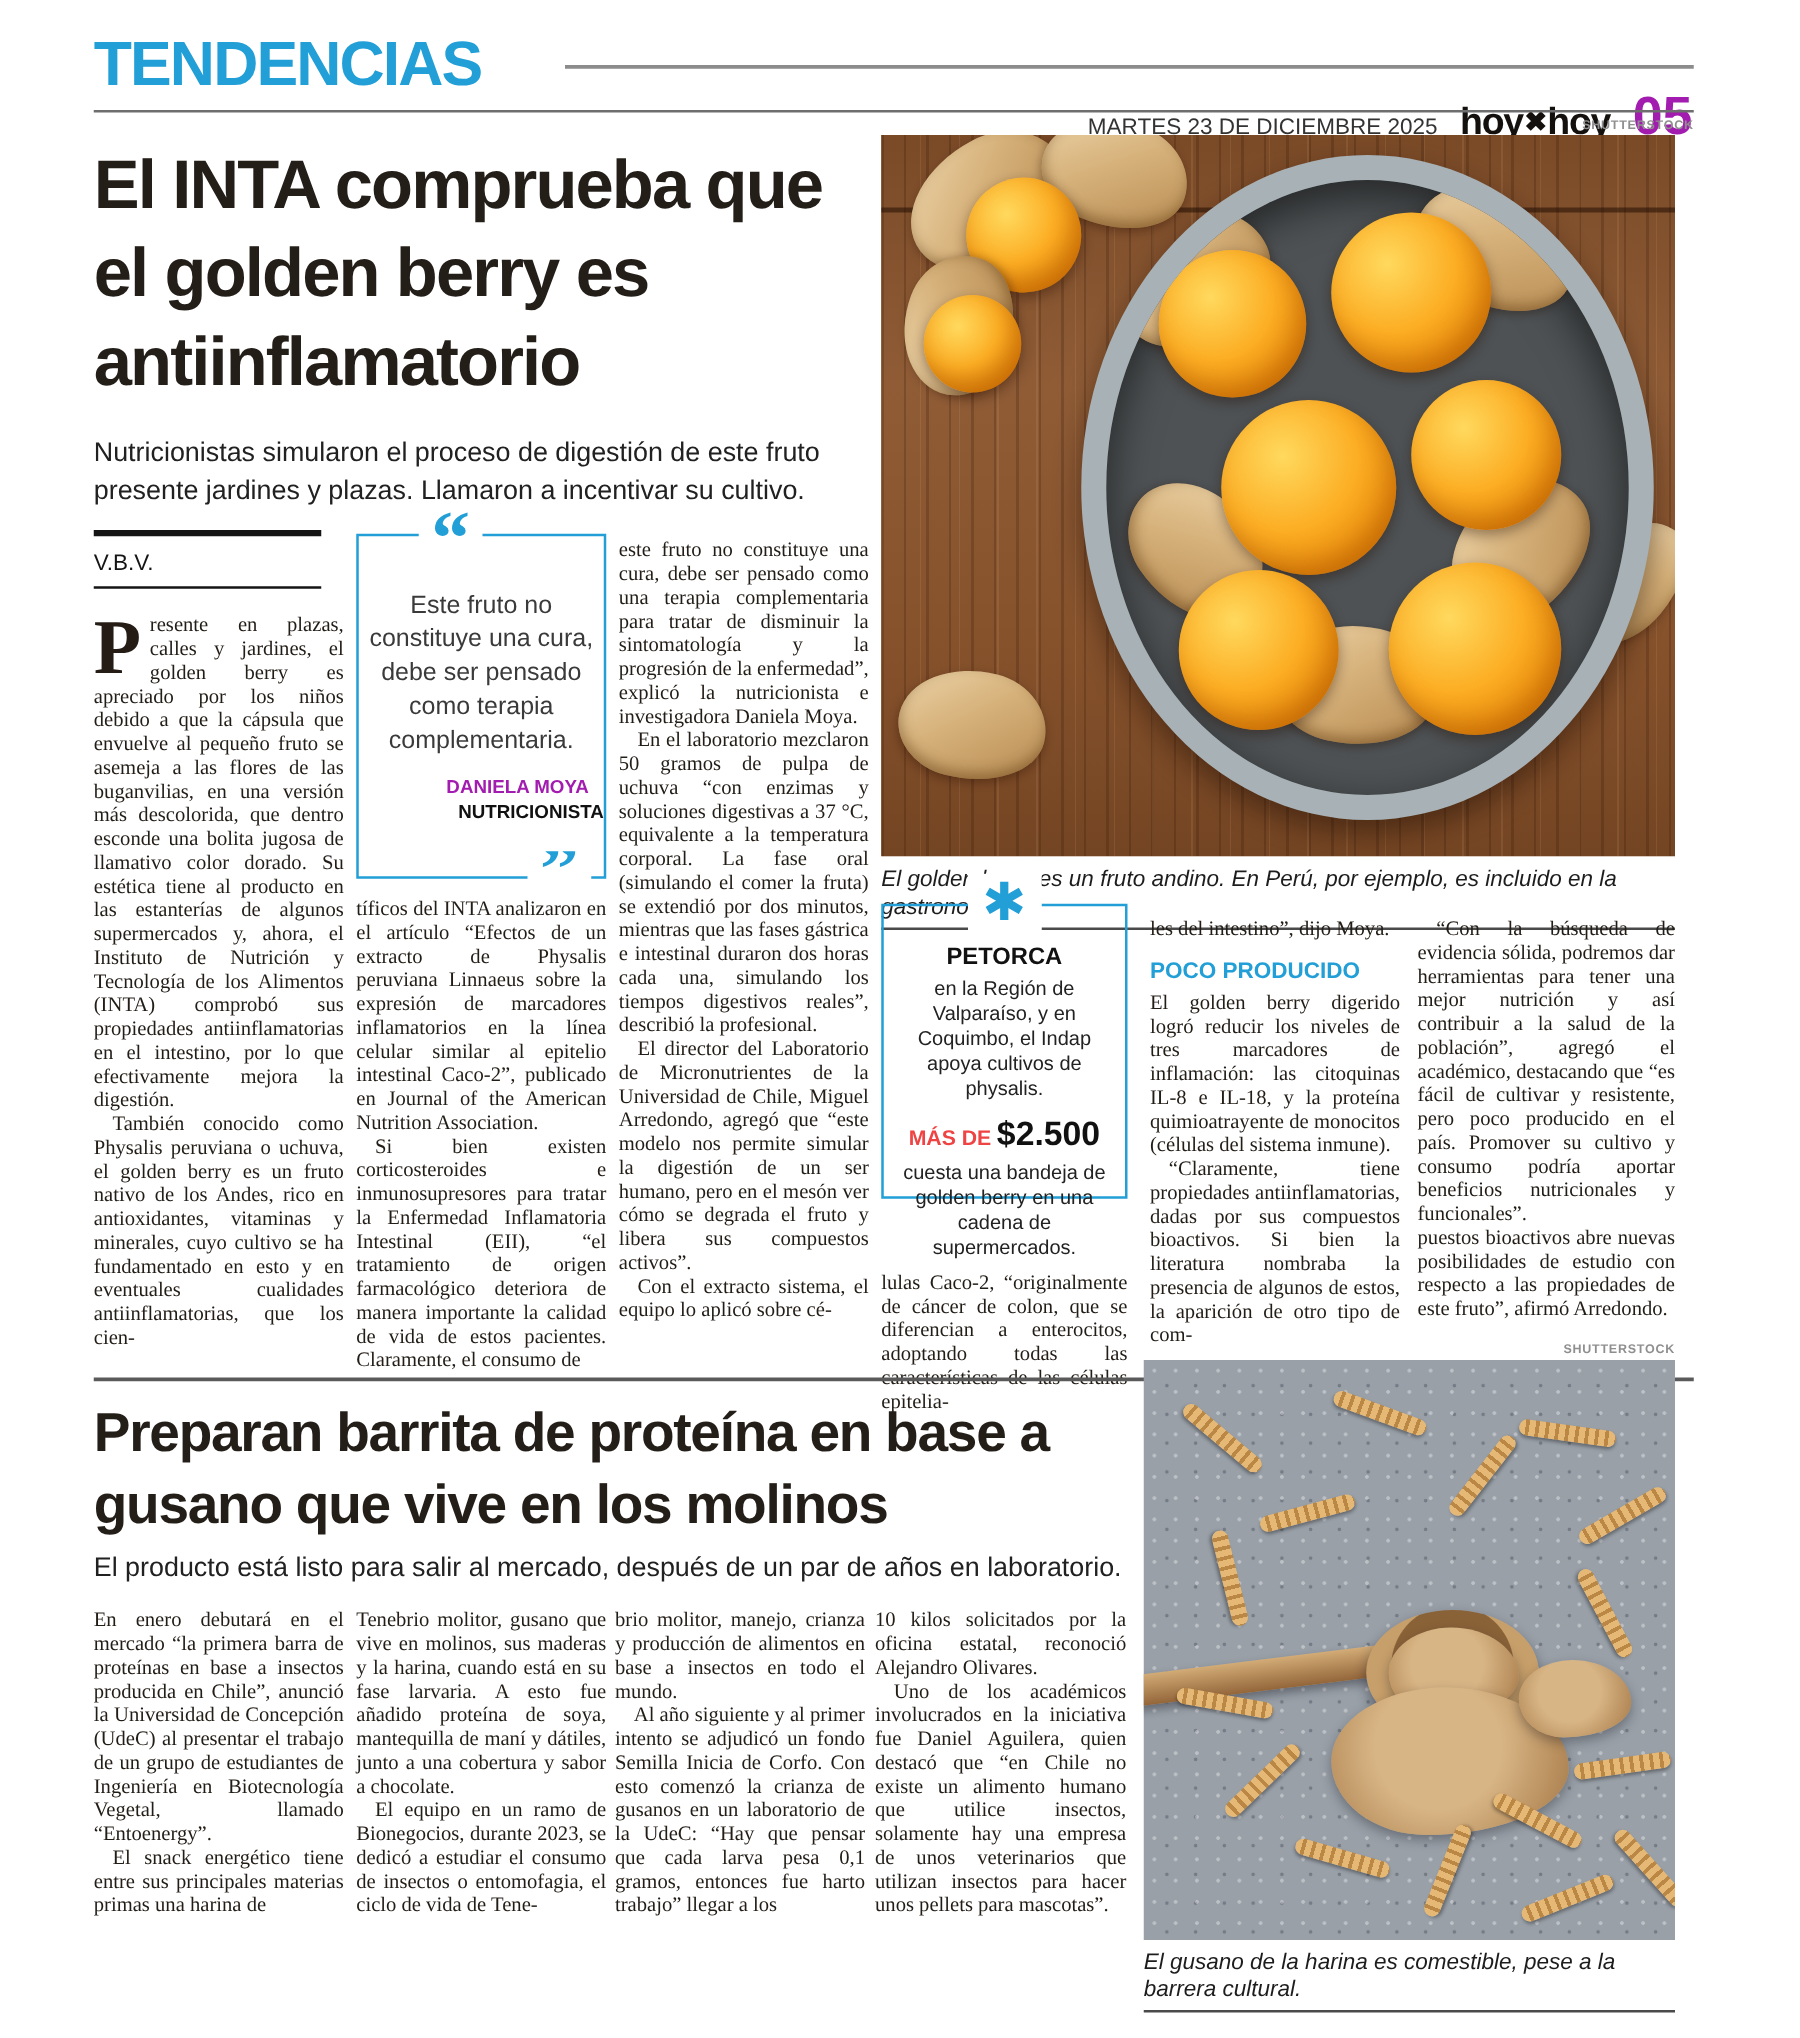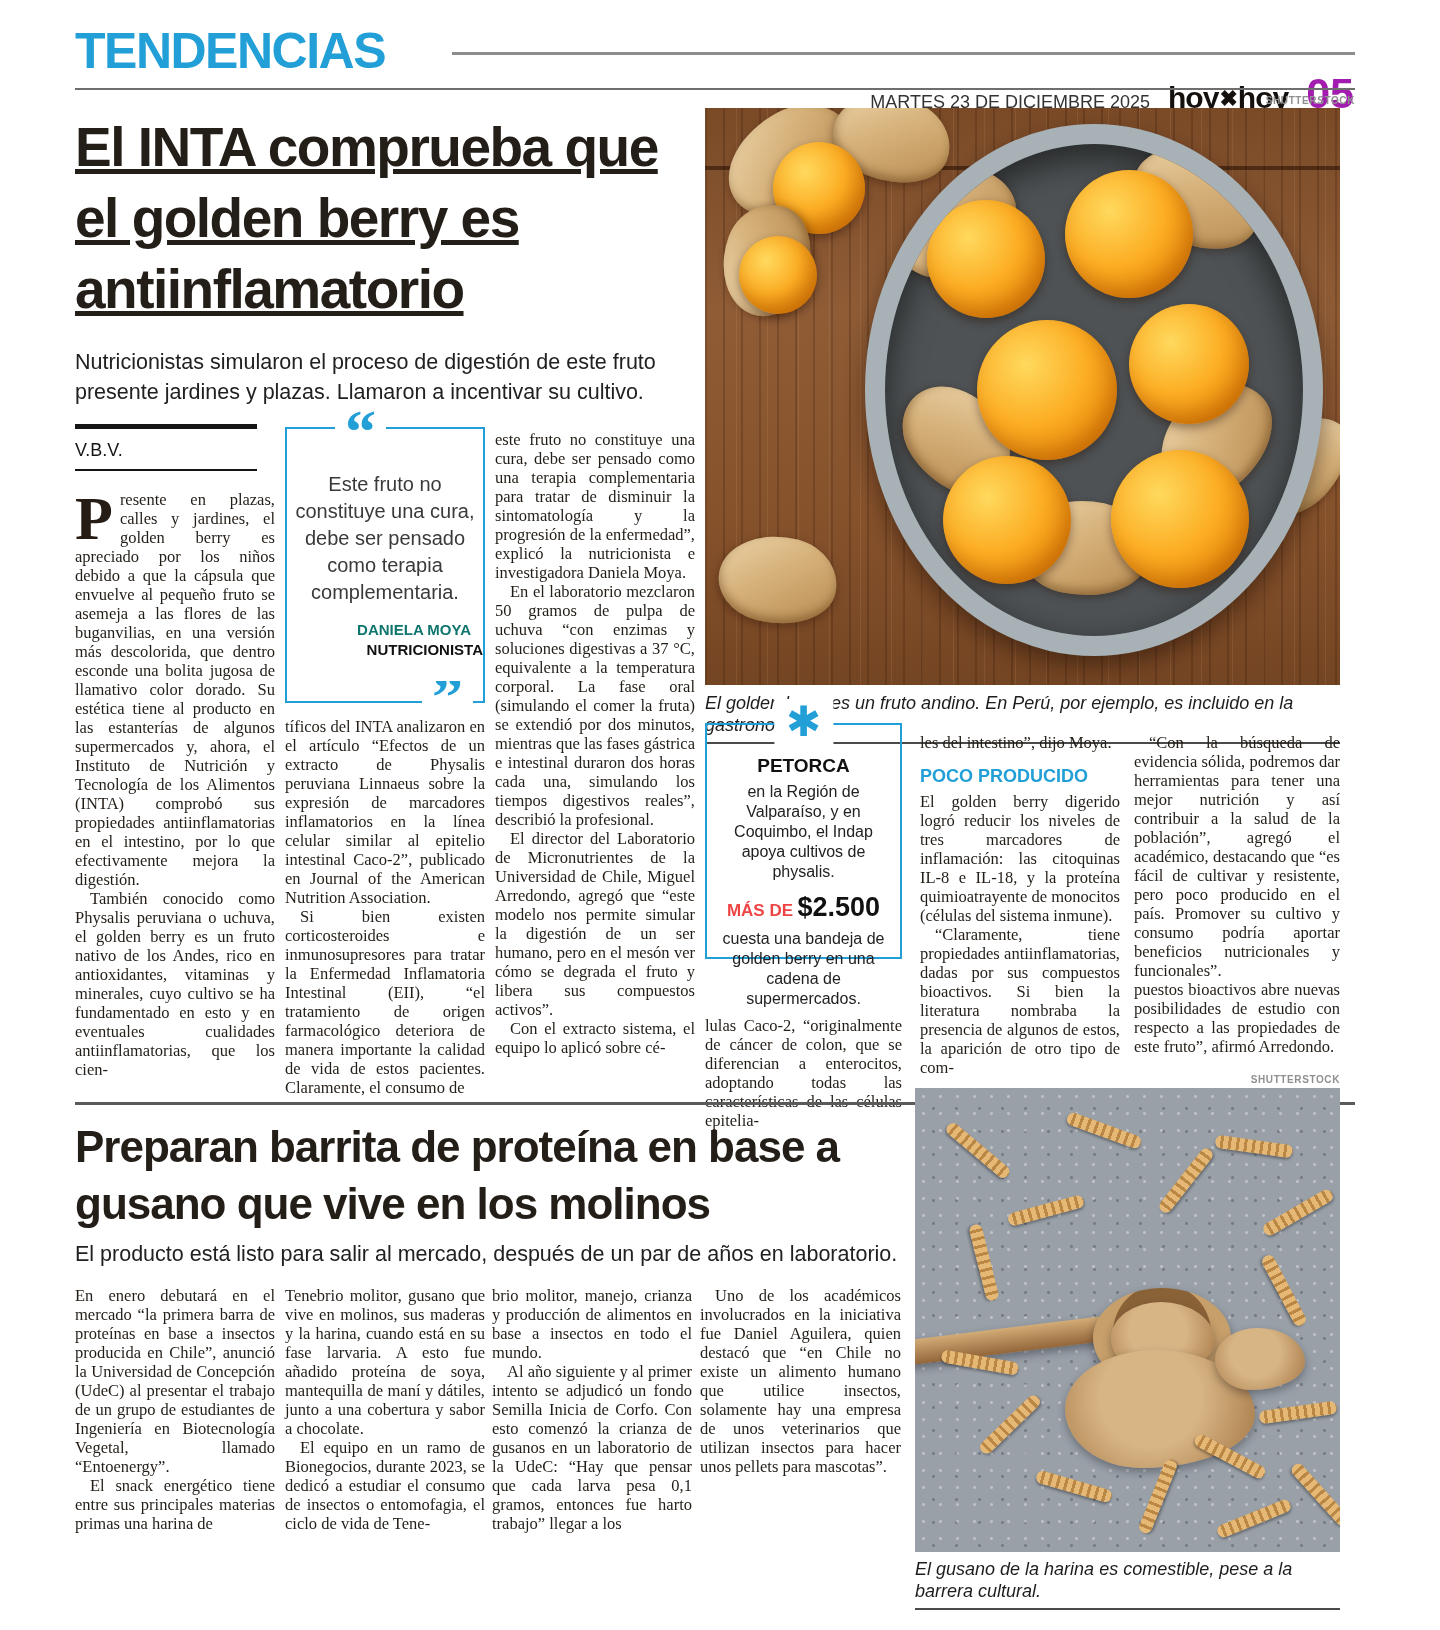--- a/index.html
+++ b/index.html
@@ -15,21 +15,21 @@
   .date{font:400 18px/1 "Liberation Sans",sans-serif;color:#333;letter-spacing:0;}
   .logo{font:800 30px/1 "Liberation Sans",sans-serif;color:#14100d;letter-spacing:-1px;}
   .logo .x-glyph{font-size:22px;position:relative;top:-2px;padding:0 1px;}
   .pagenum{font:800 43px/1 "Liberation Sans",sans-serif;color:#a21caf;margin-top:32px;}
   .rule-bottom{left:75px;top:88px;width:1280px;height:2px;background:#6e6e6e;}
   .credit{font:700 10px/12px "Liberation Sans",sans-serif;color:#8f8f8f;
           letter-spacing:.6px;text-align:right;}
 
   
   .headline1{left:75px;top:112px;width:615px;font:700 55px/71px "Liberation Sans",sans-serif;
-             letter-spacing:-1.5px;color:#241e19;text-decoration:underline;}
+             letter-spacing:-1.5px;color:#241e19;}
   .subtitle1{left:75px;top:347px;width:645px;font:400 21.5px/30px "Liberation Sans",sans-serif;color:#212121;}
   .headline2{left:75px;top:1118px;width:855px;font:700 44px/57px "Liberation Sans",sans-serif;
              letter-spacing:-1px;color:#241e19;}
   .subtitle2{left:75px;top:1240px;width:845px;font:400 21.5px/28px "Liberation Sans",sans-serif;color:#212121;}
 
   .byline{left:75px;top:424px;width:182px;}
   .byline .bar{height:5px;background:#151515;}
   .byline .name{font:400 18px/1 "Liberation Sans",sans-serif;color:#151515;padding:12px 0 10px;}
   .byline .thin{height:2px;background:#151515;}
 
@@ -40,21 +40,21 @@
   .dropcap{float:left;font:700 62px/50px "Liberation Serif",serif;color:#241c15;margin:3px 7px 0 0;}
   .subhead{font:700 18px/22px "Liberation Sans",sans-serif;color:#219fd6;margin:13px 0 5px;}
 
   
   .quotebox{left:285px;top:427px;width:200px;height:276px;border:2.5px solid #219fd6;box-sizing:border-box;}
   .q-open{position:absolute;top:-27px;left:48px;font:700 62px/58px "Liberation Serif",serif;
           color:#219fd6;background:#fff;padding:0 10px;height:40px;overflow:hidden;}
   .q-close{position:absolute;bottom:-14px;right:10px;font:700 62px/30px "Liberation Serif",serif;
            color:#219fd6;background:#fff;padding:0 10px;height:34px;overflow:hidden;}
   .qtext{margin:42px 6px 0;font:400 20px/27px "Liberation Sans",sans-serif;color:#3a3a3a;text-align:center;}
-  .qauthor{margin:14px 12px 0;font:700 15px/20px "Liberation Sans",sans-serif;color:#0f766e;text-align:right;}
+  .qauthor{margin:14px 12px 0;font:700 15px/20px "Liberation Sans",sans-serif;color:#a21caf;text-align:right;}
   .qrole{margin:0 0;font:700 15px/20px "Liberation Sans",sans-serif;color:#111;text-align:right;}
 
   
   .infobox{left:705px;top:723px;width:197px;height:236px;border:2.5px solid #219fd6;
            box-sizing:border-box;text-align:center;}
   .ibx-ast{position:absolute;top:-26px;left:50%;transform:translateX(-50%);
            font:400 42px/46px "Liberation Sans",sans-serif;color:#219fd6;background:#fff;padding:0 12px;}
   .ibx-title{margin-top:30px;font:700 19px/22px "Liberation Sans",sans-serif;color:#111;}
   .ibx-t1,.ibx-t2{margin:5px 9px 0;font:400 16px/20px "Liberation Sans",sans-serif;color:#222;}
   .ibx-price-line{margin-top:12px;}
@@ -221,20 +221,21 @@
   </div>
   <div class="col" style="left:285px;top:1286px;width:200px;">
     <p class="bp">Tenebrio molitor, gusano que vive en molinos, sus maderas y la harina, cuando está en su fase larvaria. A esto fue añadido proteína de soya, mantequilla de maní y dátiles, junto a una cobertura y sabor a chocolate.</p>
     <p class="bp ind">El equipo en un ramo de Bionegocios, durante 2023, se dedicó a estudiar el consumo de insectos o entomofagia, el ciclo de vida de Tene-</p>
   </div>
   <div class="col" style="left:492px;top:1286px;width:200px;">
     <p class="bp">brio molitor, manejo, crianza y producción de alimentos en base a insectos en todo el mundo.</p>
     <p class="bp ind">Al año siguiente y al primer intento se adjudicó un fondo Semilla Inicia de Corfo. Con esto comenzó la crianza de gusanos en un laboratorio de la UdeC: “Hay que pensar que cada larva pesa 0,1 gramos, entonces fue harto trabajo” llegar a los</p>
   </div>
   <div class="col" style="left:700px;top:1286px;width:201px;">
+    <p class="bp">10 kilos solicitados por la oficina estatal, reconoció Alejandro Olivares.</p>
     <p class="bp ind">Uno de los académicos involucrados en la iniciativa fue Daniel Aguilera, quien destacó que “en Chile no existe un alimento humano que utilice insectos, solamente hay una empresa de unos veterinarios que utilizan insectos para hacer unos pellets para mascotas”.</p>
   </div>
 
   <div class="abs photo2">
     <div class="spoon-handle"></div>
     <div class="spoon-bowl"></div>
     <div class="flour" style="left:196px;top:214px;width:104px;height:72px;"></div>
     <div class="flour" style="left:150px;top:262px;width:190px;height:118px;"></div>
     <div class="flour" style="left:300px;top:240px;width:90px;height:62px;"></div>
     <div class="worm" style="left:24px;top:56px;transform:rotate(40deg);"></div>

